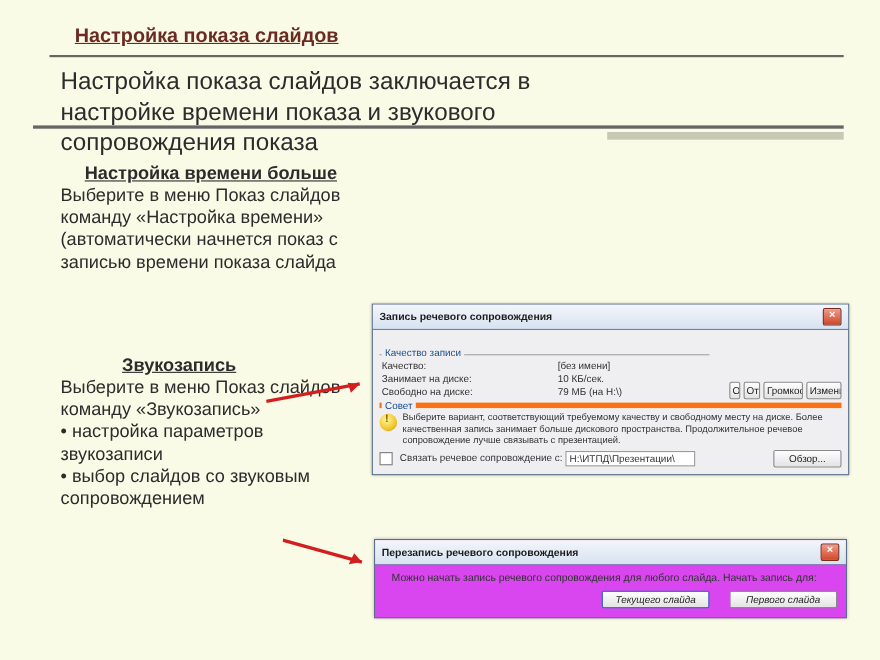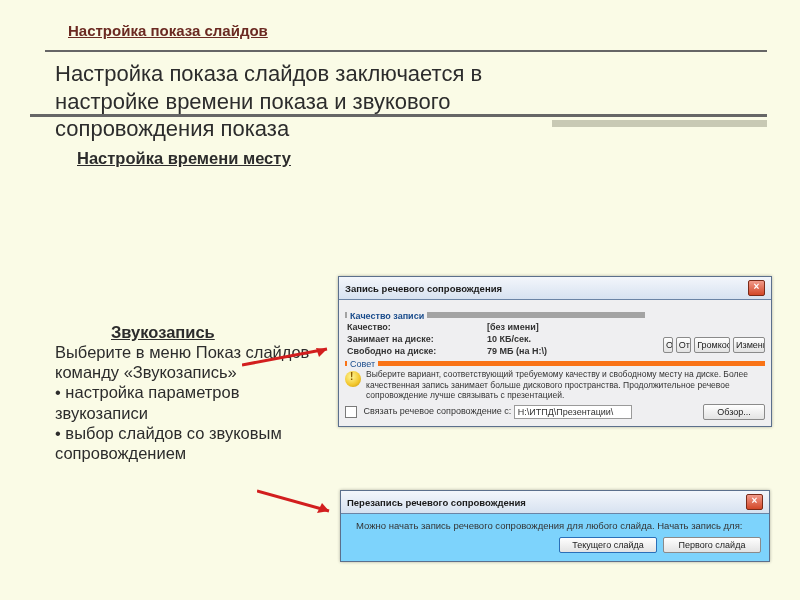--- a/index.html
+++ b/index.html
@@ -9,21 +9,21 @@
     background: #fafbe6;
     font-family: Arial, sans-serif;
     color: #2c2c2c;
     position: relative;
     overflow: hidden;
   }
   .page-title {
     position: absolute;
     left: 68px;
     top: 22px;
-    font-size: 15px;
+    font-size: 18px;
     font-weight: bold;
     text-decoration: underline;
     color: #6b2a22;
   }
   .rule-top {
     position: absolute;
     left: 45px;
     right: 33px;
     top: 50px;
     height: 2px;
@@ -112,41 +112,40 @@
     background: linear-gradient(#f19a8a, #d24728);
     border: 1px solid #7a2a18;
     border-radius: 2px;
     color: #fff;
     font-size: 10px;
     line-height: 12px;
     text-align: center;
     font-weight: bold;
   }
   .groupbox {
-    margin: 12px 6px 3px 6px;
-    border-top: 6px solid #a3a3a3;
+    margin: 22px 6px 3px 6px;
+    border-top: 1px solid #a3a3a3;
     padding-top: 3px;
     position: relative;
-    font-weight: bold;
   }
   .grouplab {
     position: absolute;
     top: -7px;
     left: 2px;
     background: #efeff1;
     padding: 0 3px;
     color: #1a4c8c;
     font-size: 9px;
   }
   .kv-row {
     display: flex;
     font-size: 9px;
     padding: 1px 2px;
   }
-  .kv-row .k { width: 140px; }
+  .kv-row .k { width: 160px; }
   .kv-row .v { color: #333; }
   .btncol {
     position: absolute;
     right: 6px;
     top: 25px;
     width: 102px;
     display: flex;
     flex-direction: row;
     gap: 3px;
   }
@@ -214,35 +213,36 @@
     font-size: 9px;
     vertical-align: middle;
   }
   
   .dlg2 {
     position: absolute;
     left: 340px;
     top: 490px;
     width: 428px;
     border: 1px solid #5b6f8c;
-    background: #7dd3fc;
+    background: #d946ef;
     font-family: Tahoma, Arial, sans-serif;
     font-size: 9px;
     color: #333;
     box-shadow: 0 0 3px rgba(0,0,0,0.3);
   }
   .dlg2-body {
     padding: 6px 8px 8px 15px;
     font-size: 9.5px;
   }
   .dlg2-btns {
     display: flex;
-    gap: 6px;
+    gap: 18px;
     justify-content: flex-end;
     margin-top: 6px;
+    font-style: italic;
   }
   .dlg2-btns .winbtn { width: 92px; }
   
   .arrow1 {
     position: absolute;
     left: 242px;
     top: 347px;
     width: 100px;
     height: 20px;
     pointer-events: none;
@@ -259,21 +259,22 @@
 </head>
 <body>
 
 <div class="page-title">Настройка показа слайдов</div>
 <div class="rule-top"></div>
 <div class="intro">Настройка показа слайдов заключается в настройке времени показа и звукового сопровождения показа</div>
 <div class="rule-mid"></div>
 <div class="rule-accent"></div>
 
 <div class="block1">
-  <span class="sub-head">Настройка времени месту</span>
+  <span class="sub-head">Настройка времени больше</span>
+  <span>Выберите в меню Показ слайдов команду «Настройка времени» (автоматически начнется показ с записью времени показа слайда</span>
 </div>
 
 <div class="block2">
   <span class="sub-head2">Звукозапись</span>
   <span>Выберите в меню Показ слайдов команду «Звукозапись»</span><br>
   <span>• настройка параметров звукозаписи</span><br>
   <span>• выбор слайдов со звуковым сопровождением</span>
 </div>
 
 <svg class="arrow1" viewBox="0 0 100 20">

